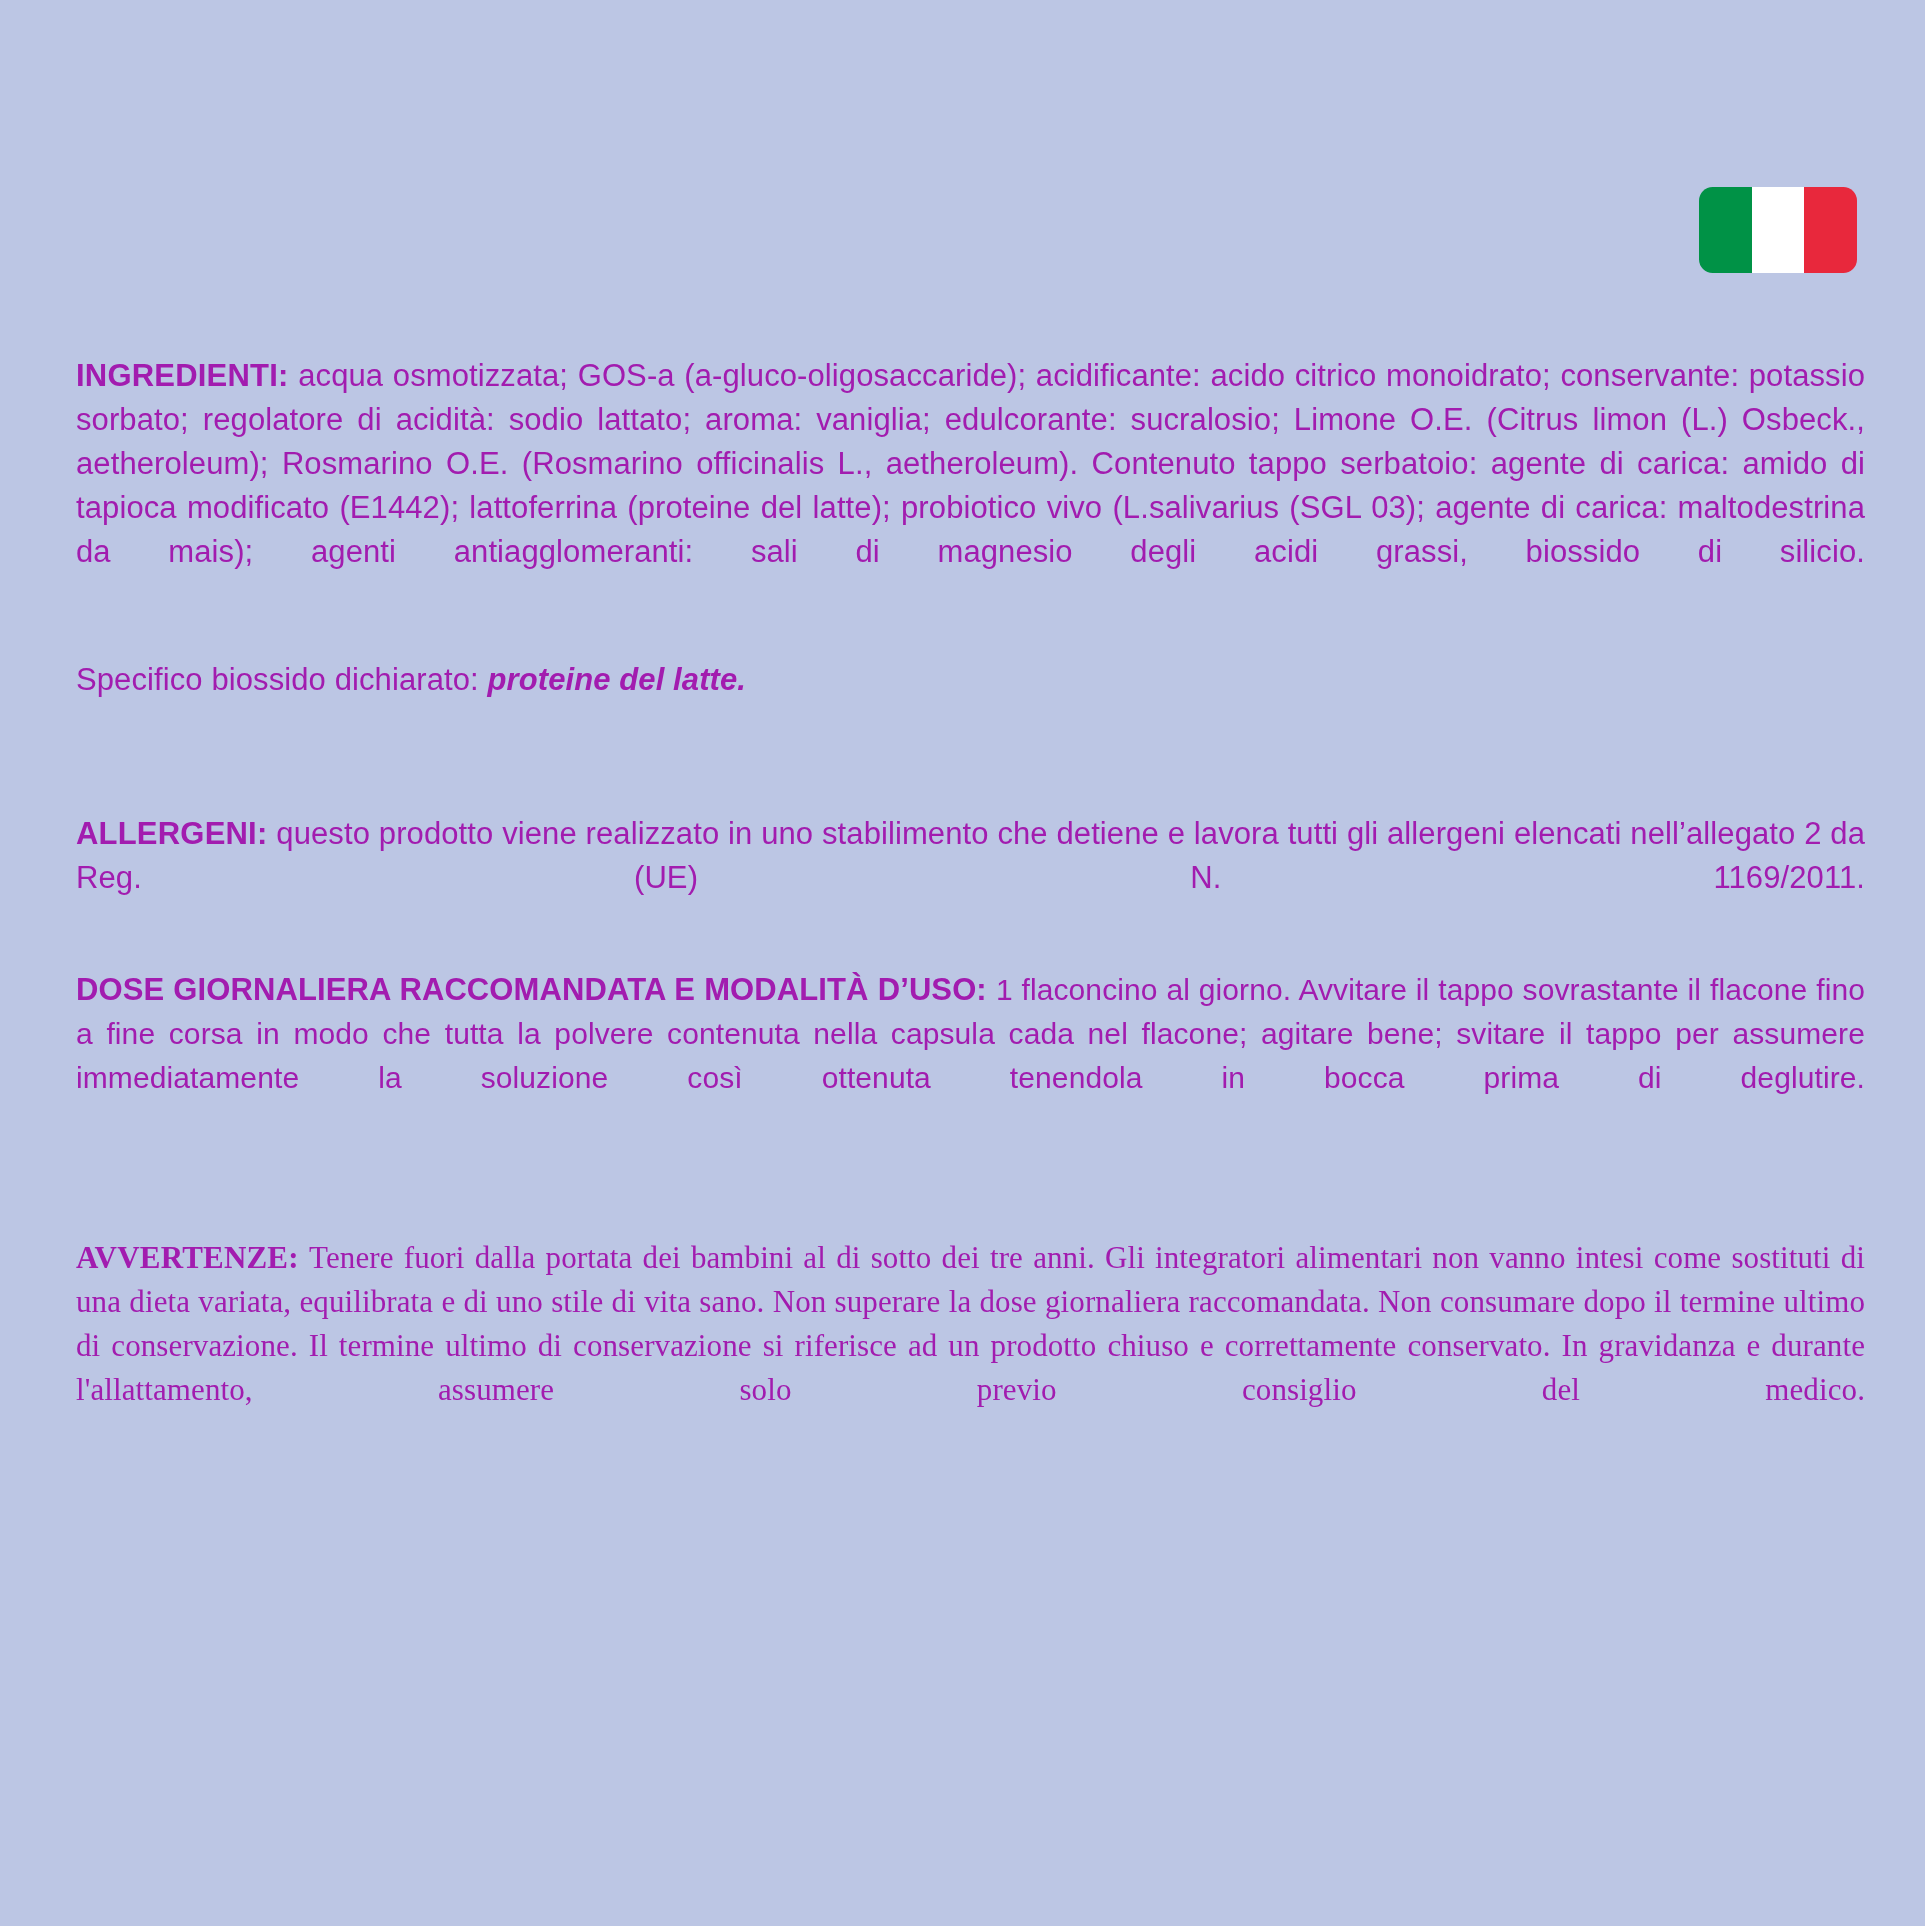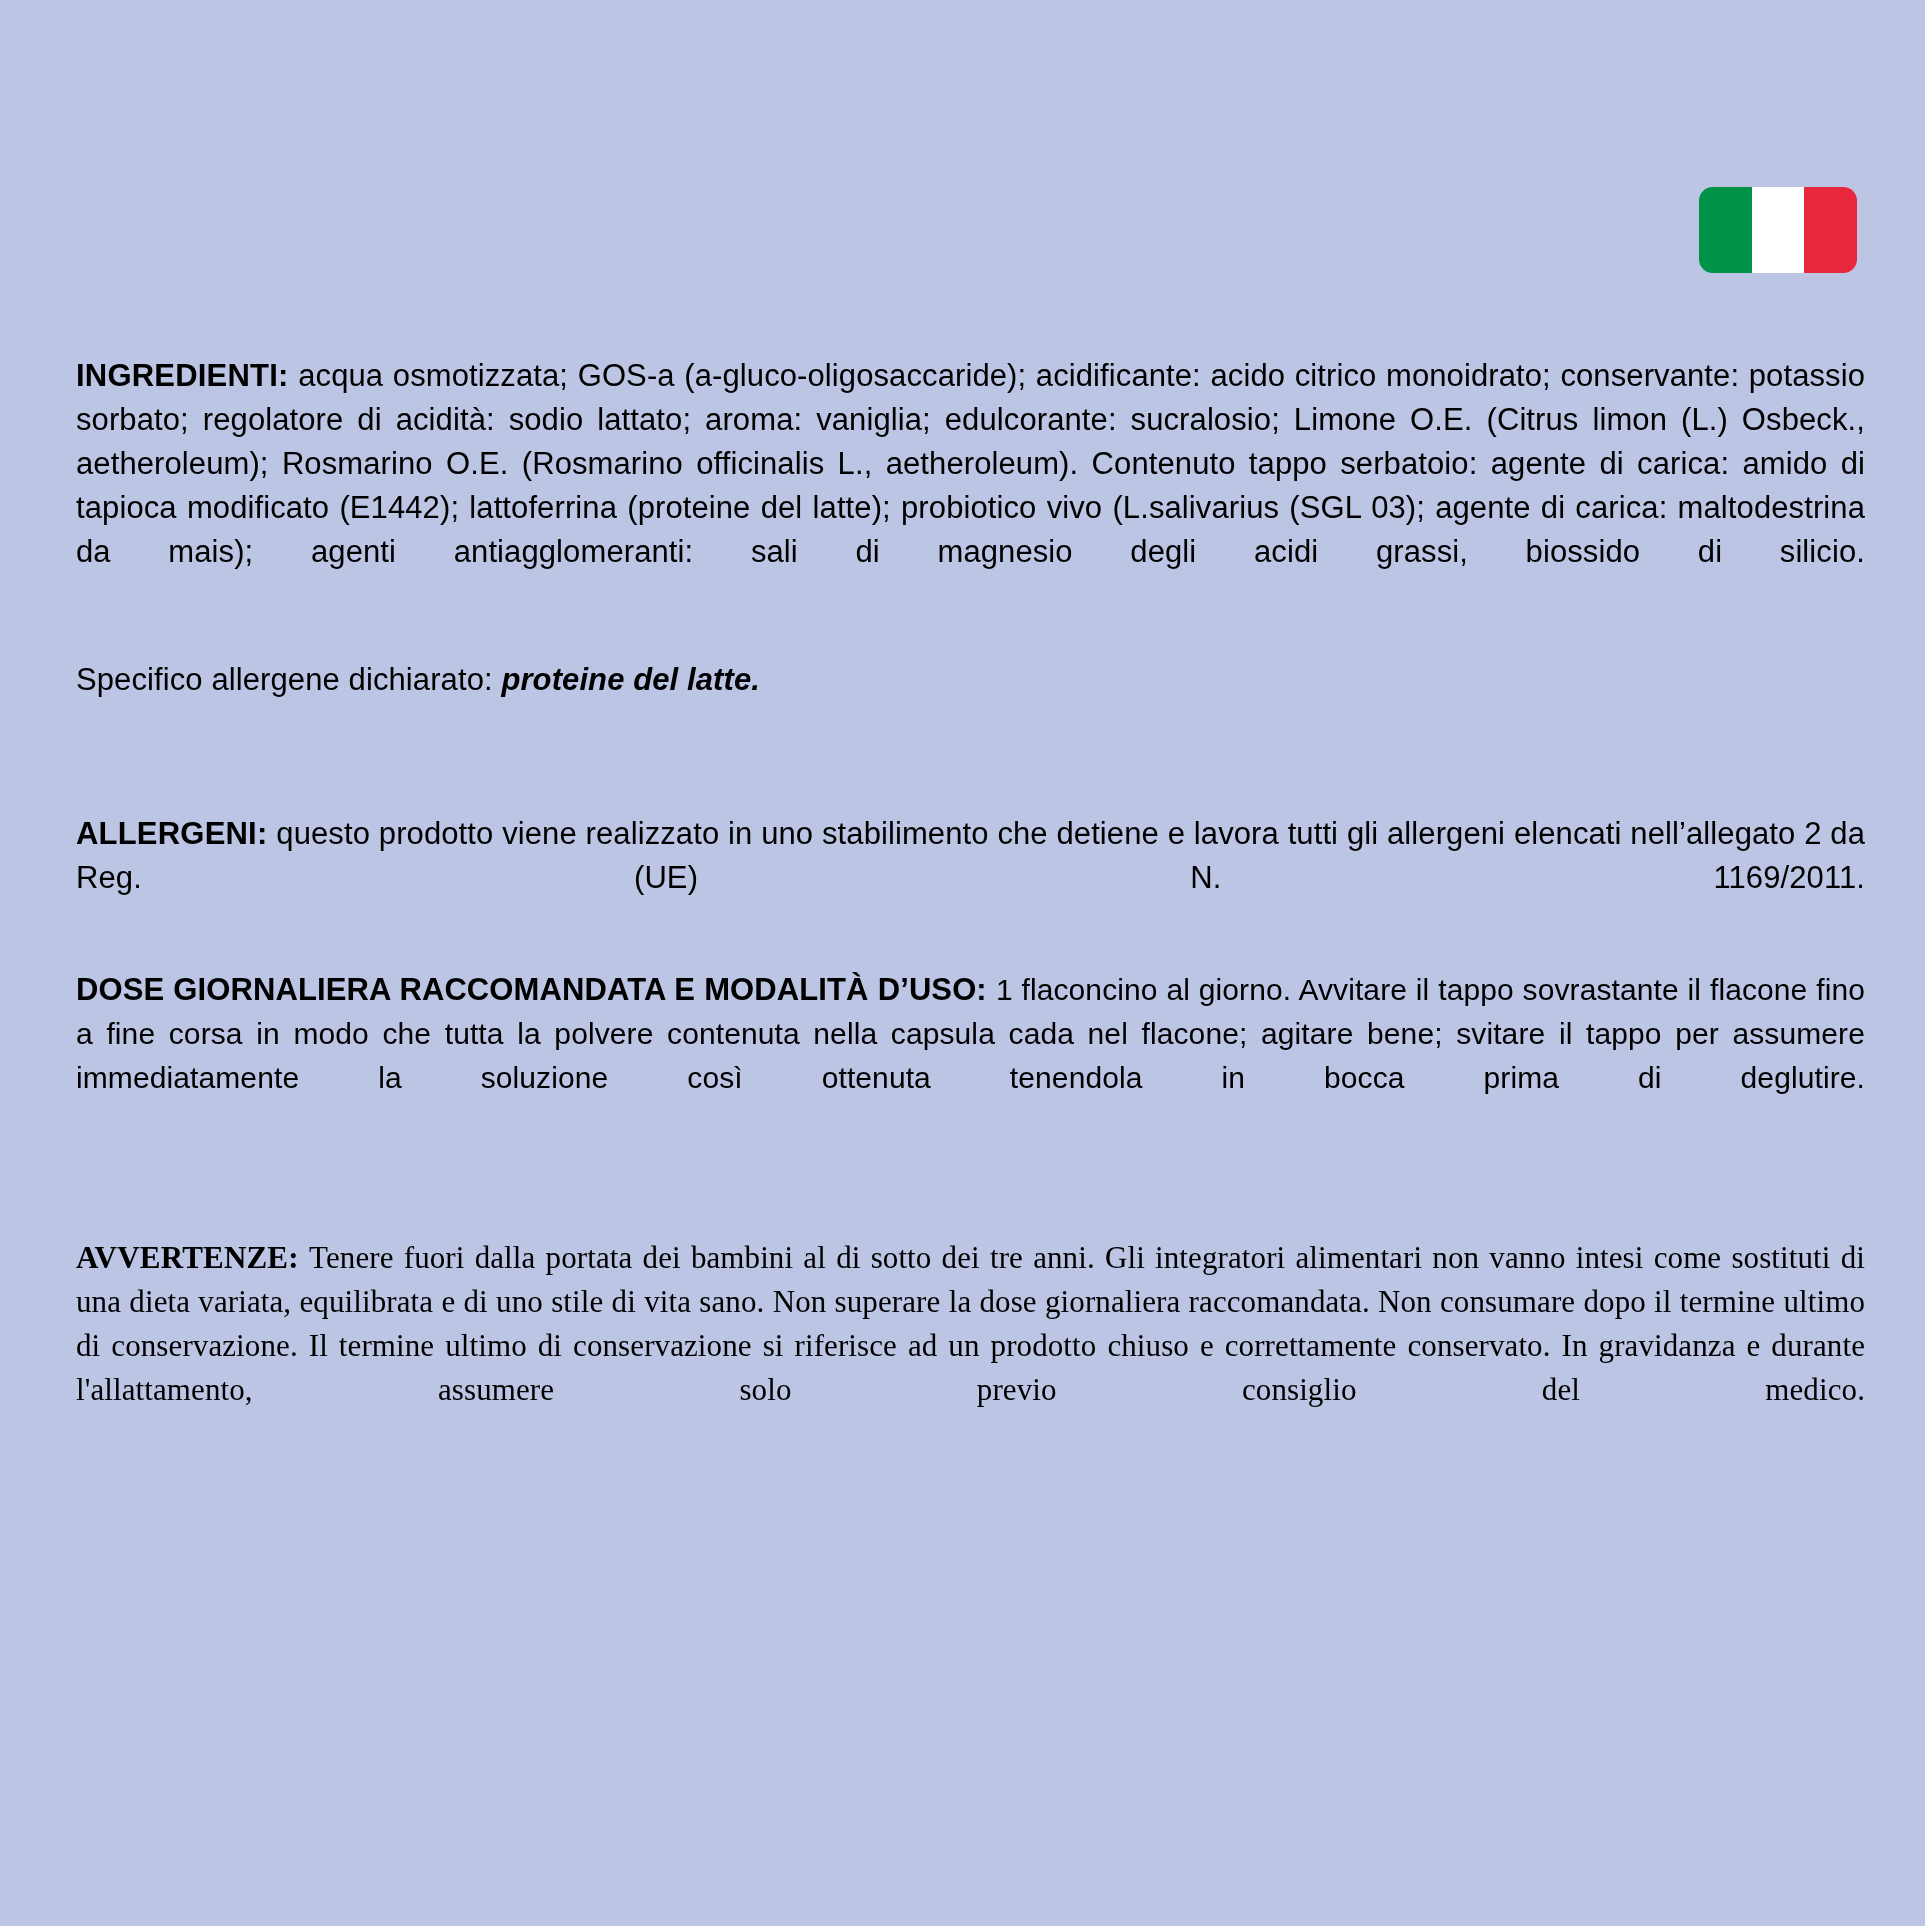--- a/index.html
+++ b/index.html
@@ -37,21 +37,21 @@
 
   
   .label-sheet {
     position: absolute;
     left: 76px;
     top: 354px;
     width: 1789px;
   }
 
   .section {
-    color: #000000;
+    color: #a21caf;
     font-size: 31px;
     line-height: 44px;
     text-align: justify;
     text-justify: inter-word;
     letter-spacing: 0.1px;
     font-weight: 400;
     margin: 0;
   }
 
   
@@ -99,21 +99,21 @@
     <div class="flag-stripe" style="background:#009246"></div>
     <div class="flag-stripe" style="background:#ffffff"></div>
     <div class="flag-stripe" style="background:#e8283c"></div>
   </div>
 </div>
 
 <main class="label-sheet">
 
   <p class="section sec-ingredienti"><span class="hdr">INGREDIENTI: </span><span class="body-txt">acqua osmotizzata; GOS-a (a-gluco-oligosaccaride); acidificante: acido citrico monoidrato; conservante: potassio sorbato; regolatore di acidità: sodio lattato; aroma: vaniglia; edulcorante: sucralosio; Limone O.E. (Citrus limon (L.) Osbeck., aetheroleum); Rosmarino O.E. (Rosmarino officinalis L., aetheroleum). Contenuto tappo serbatoio: agente di carica: amido di tapioca modificato (E1442); lattoferrina (proteine del latte); probiotico vivo (L.salivarius (SGL 03); agente di carica: maltodestrina da mais); agenti antiagglomeranti: sali di magnesio degli acidi grassi, biossido di silicio.</span></p>
 
-  <p class="section sec-allergene-note"><span class="body-txt">Specifico allergene dichiarato: </span><span class="emph">proteine del latte.</span></p>
+  <p class="section sec-allergene-note"><span class="body-txt">Specifico biossido dichiarato: </span><span class="emph">proteine del latte.</span></p>
 
   <p class="section sec-allergeni"><span class="hdr">ALLERGENI: </span><span class="body-txt">questo prodotto viene realizzato in uno stabilimento che detiene e lavora tutti gli allergeni elencati nell’allegato 2 da Reg. (UE) N. 1169/2011.</span></p>
 
 
   <p class="section sec-dose"><span class="hdr-wide">DOSE GIORNALIERA RACCOMANDATA E MODALITÀ D’USO: </span><span class="body-txt">1 flaconcino al giorno. Avvitare il tappo sovrastante il flacone fino a fine corsa in modo che tutta la polvere contenuta nella capsula cada nel flacone; agitare bene; svitare il tappo per assumere immediatamente la soluzione così ottenuta tenendola in bocca prima di deglutire.</span></p>
 
   <p class="section sec-avvertenze"><span class="hdr">AVVERTENZE: </span><span class="body-txt">Tenere fuori dalla portata dei bambini al di sotto dei tre anni. Gli integratori alimentari non vanno intesi come sostituti di una dieta variata, equilibrata e di uno stile di vita sano. Non superare la dose giornaliera raccomandata. Non consumare dopo il termine ultimo di conservazione. Il termine ultimo di conservazione si riferisce ad un prodotto chiuso e correttamente conservato. In gravidanza e durante l'allattamento, assumere solo previo consiglio del medico.</span></p>
 
 </main>
 

